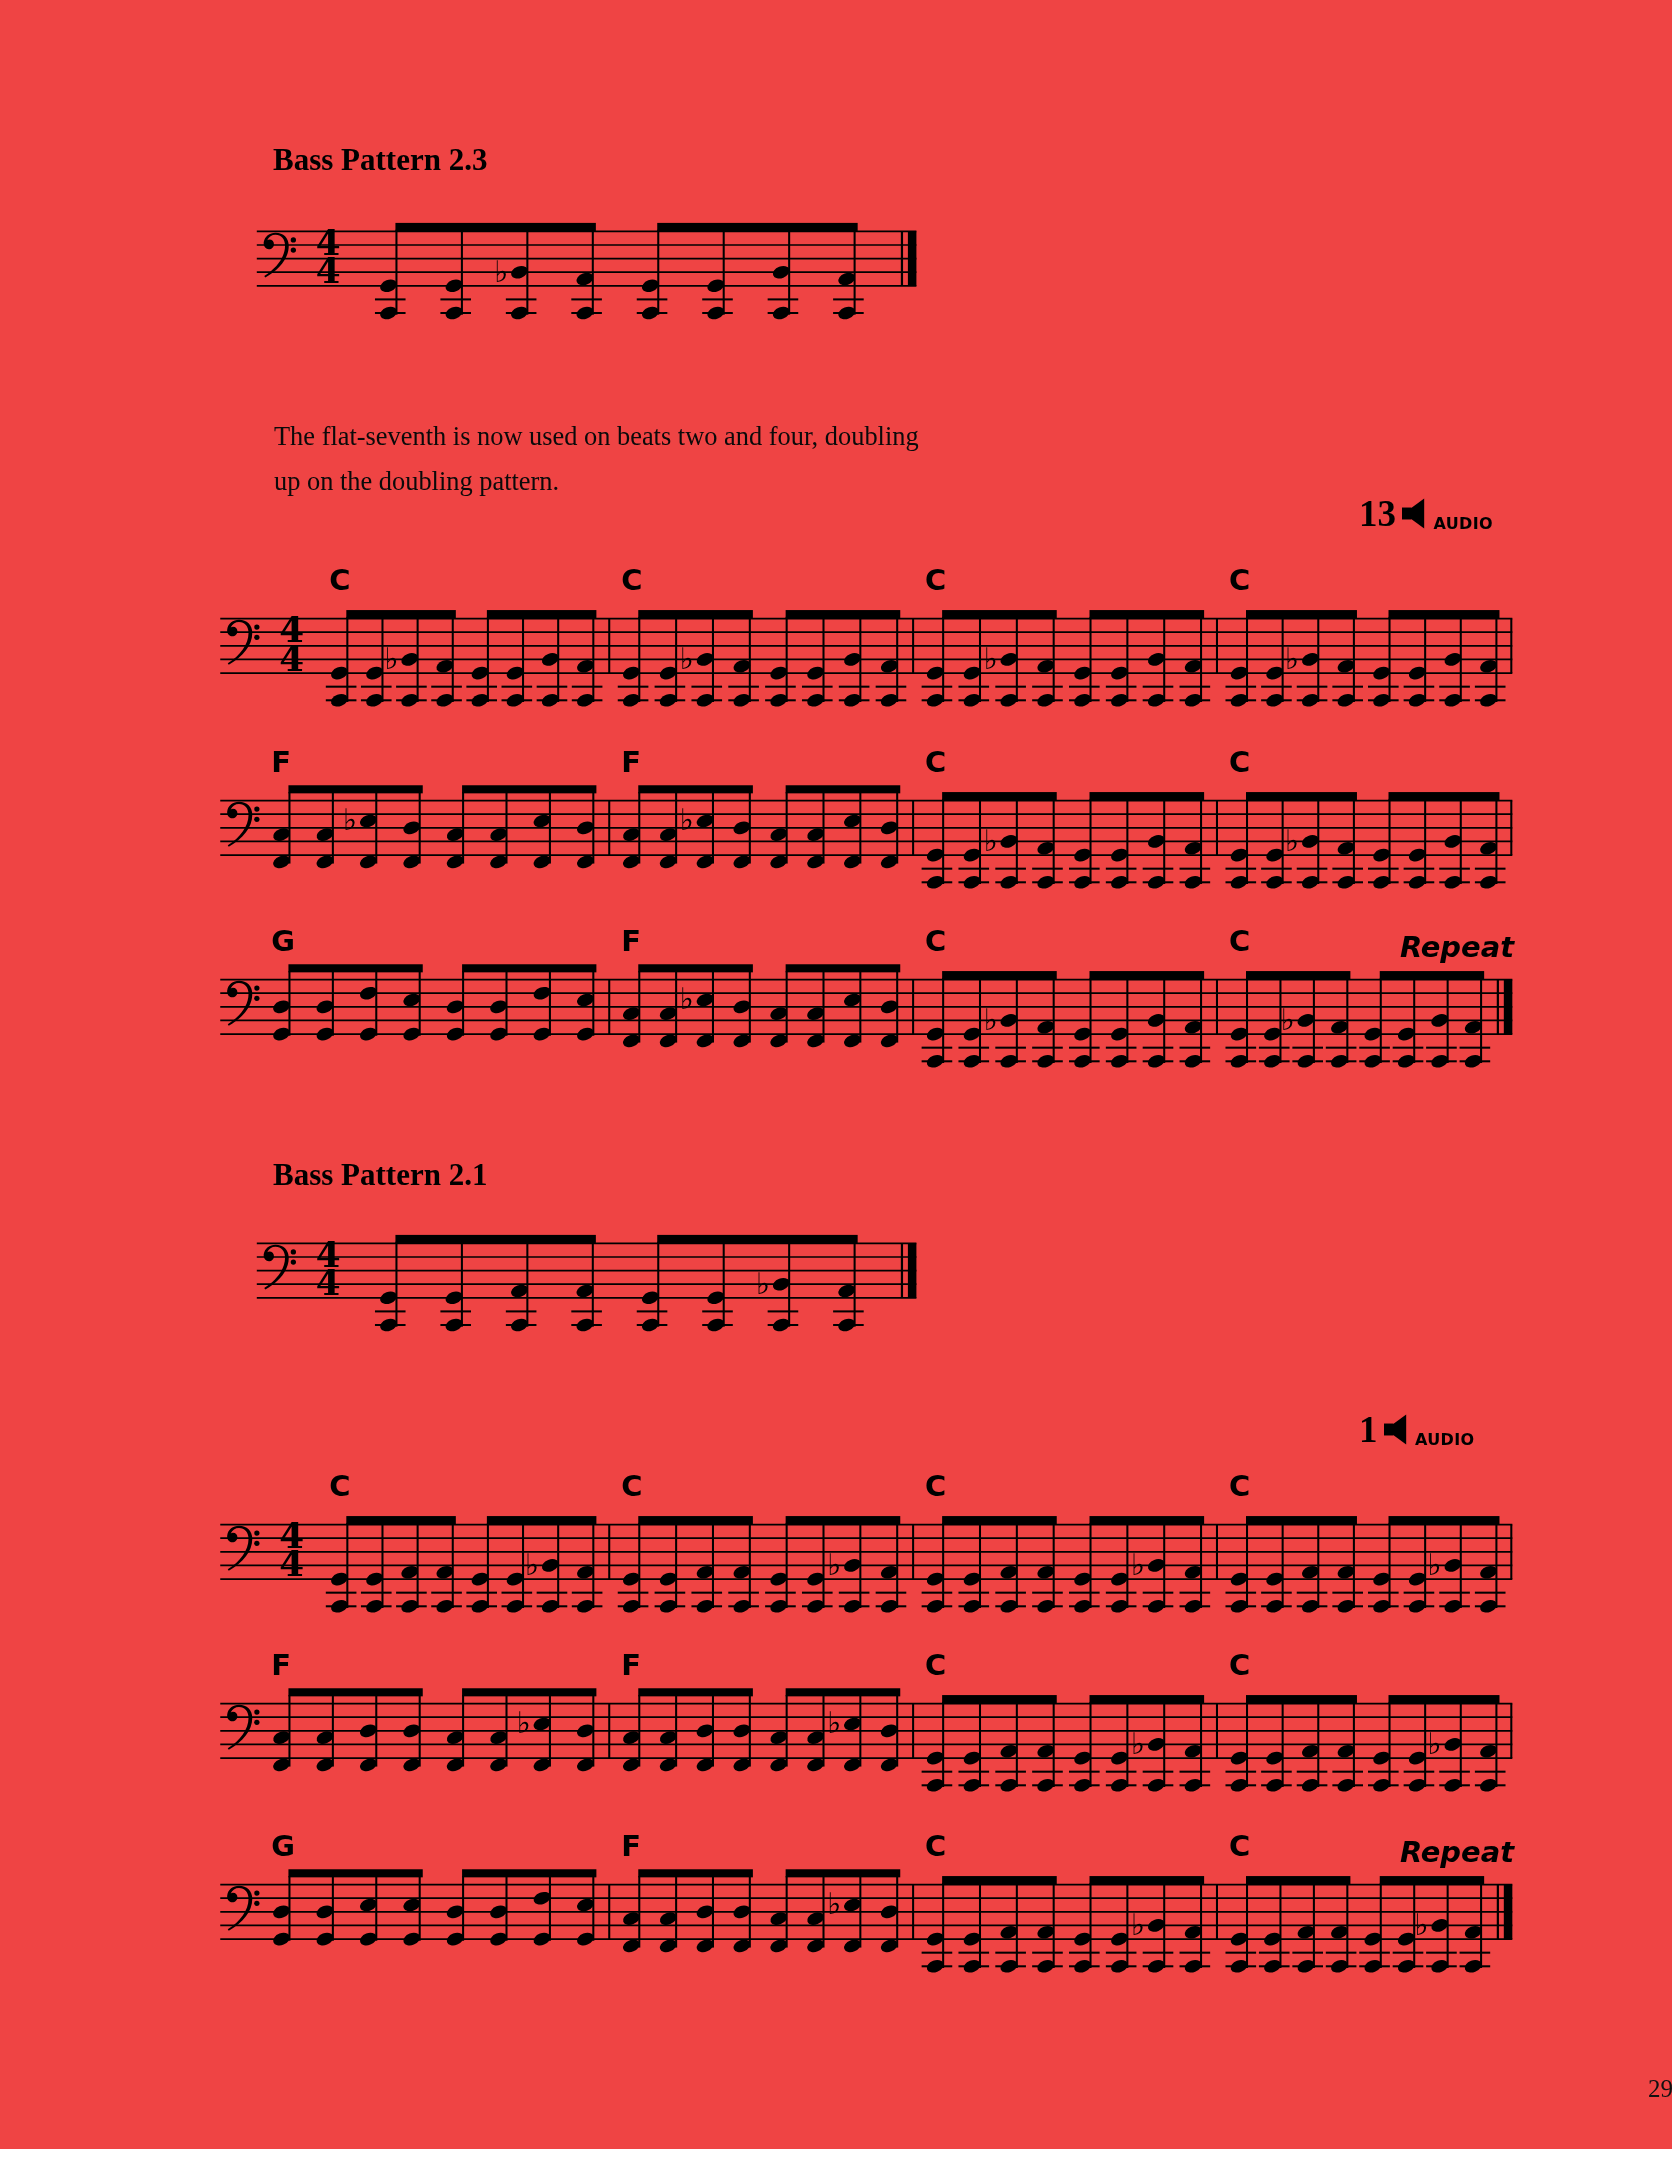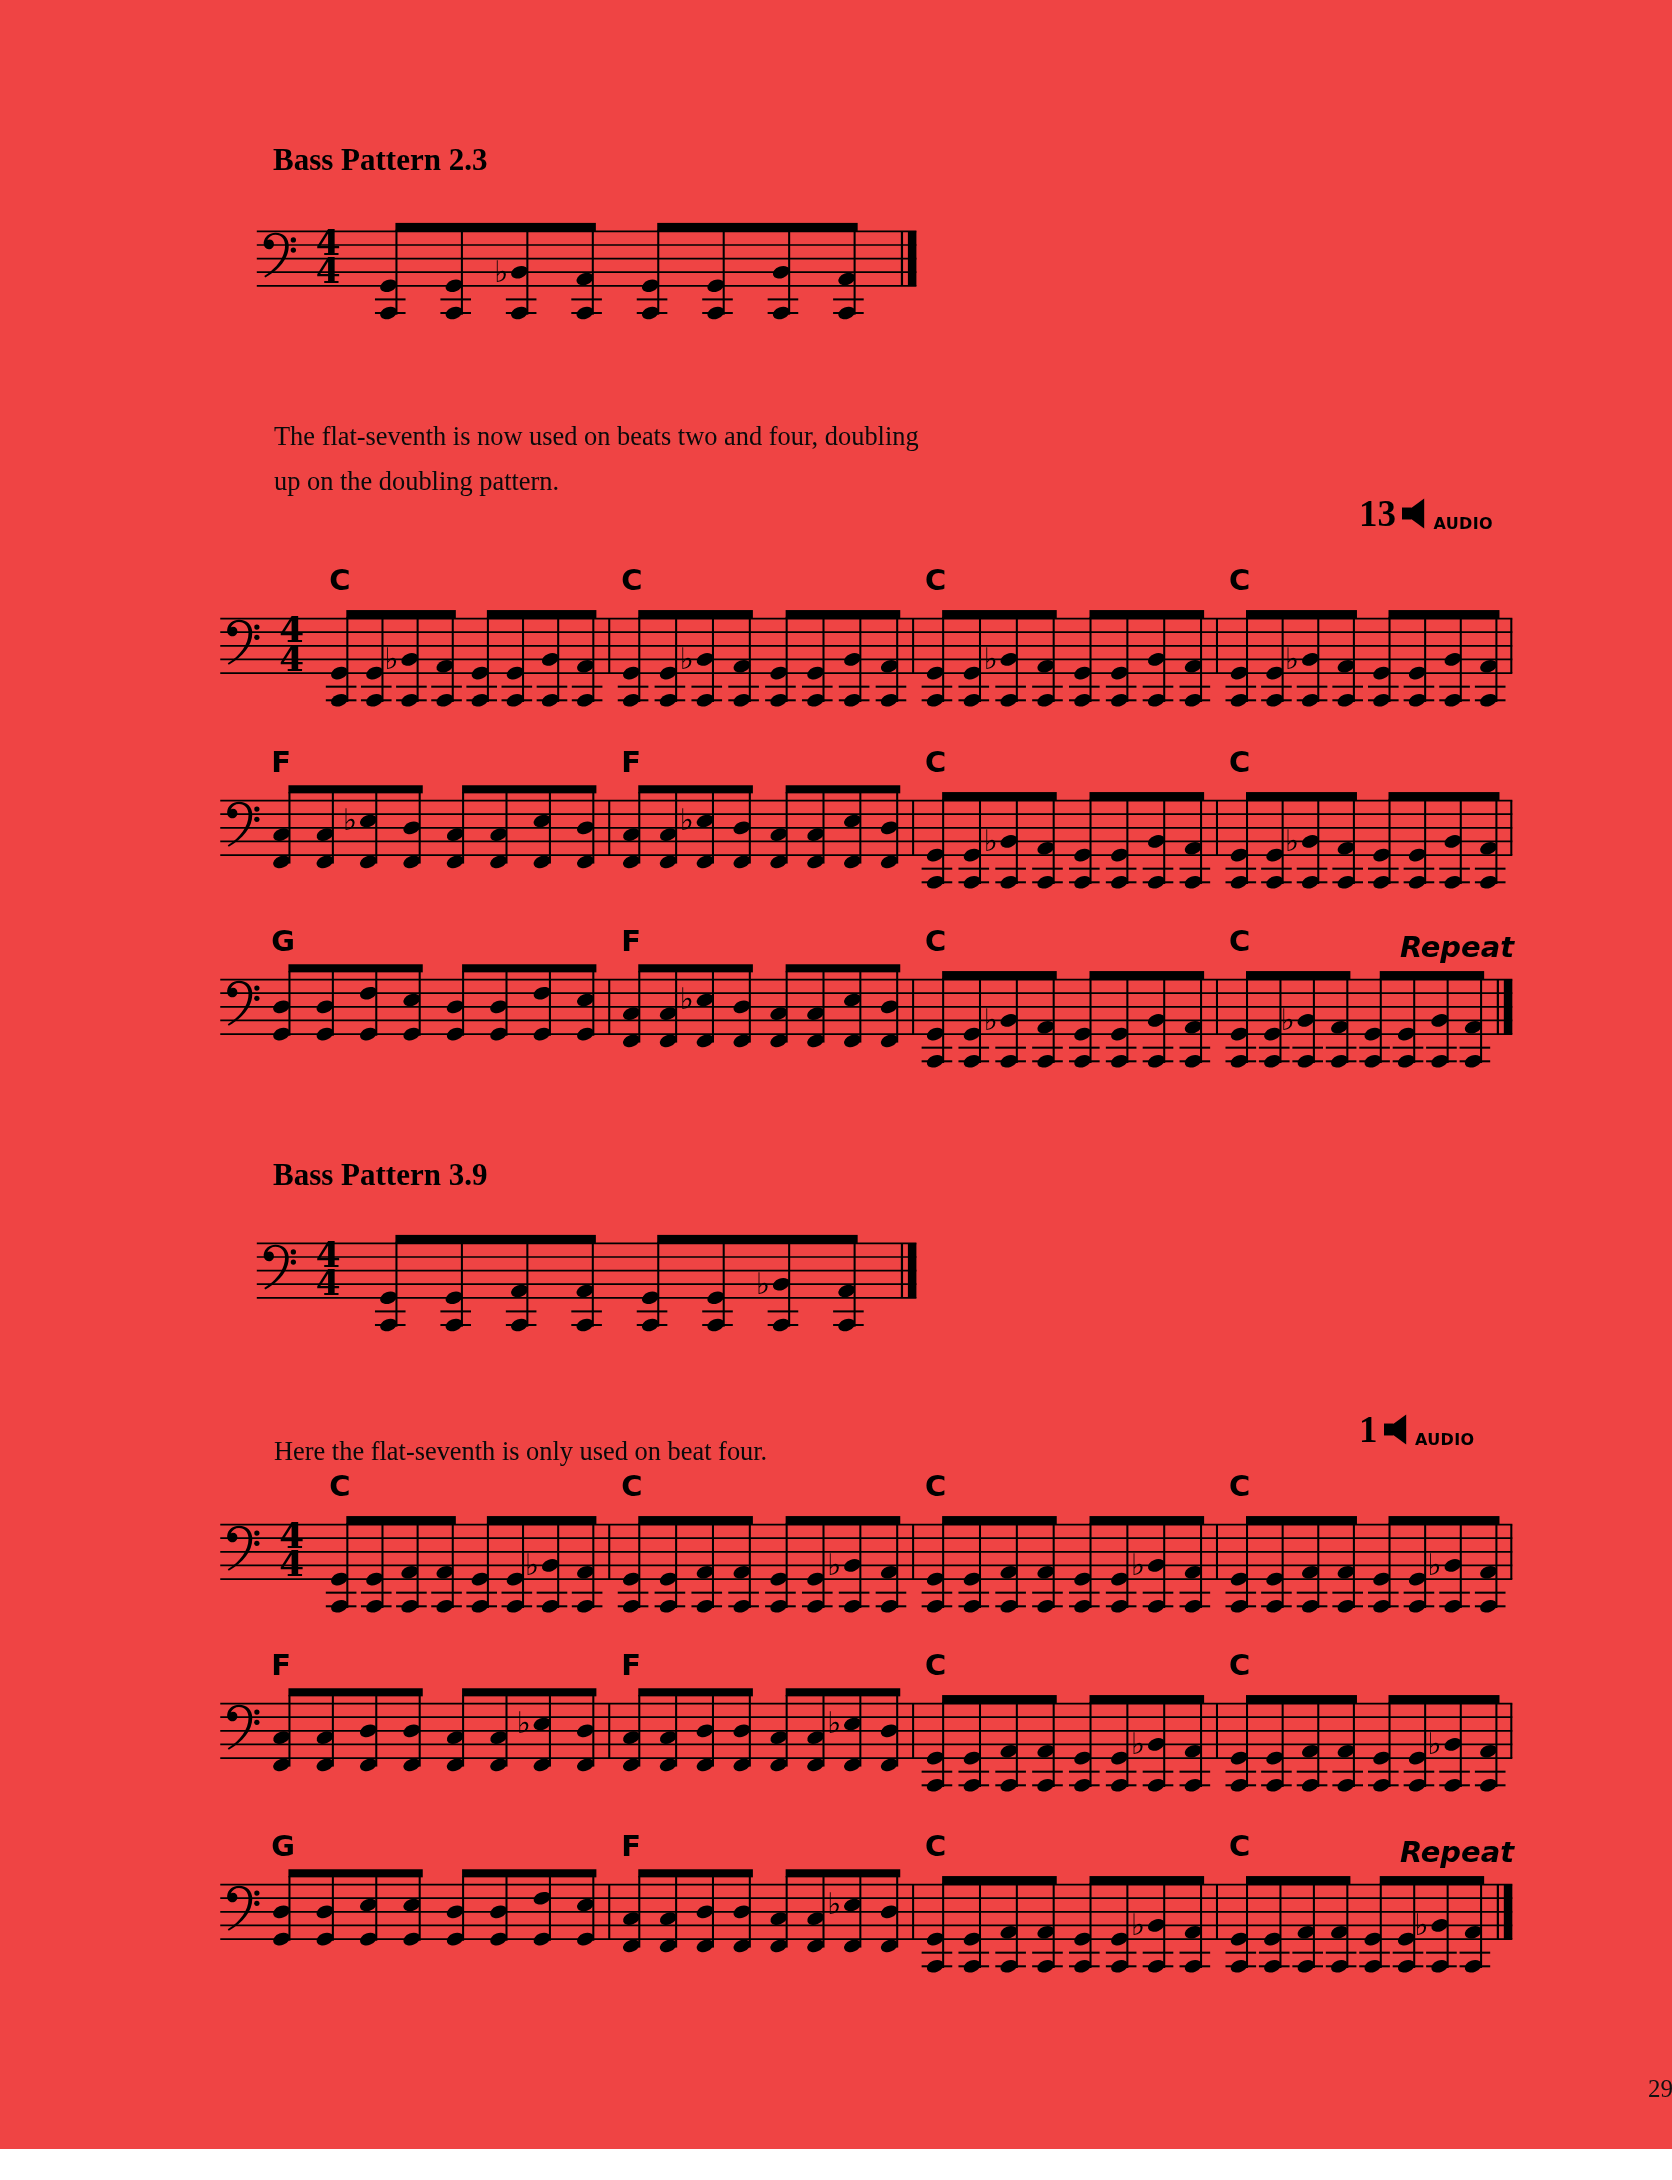--- a/index.html
+++ b/index.html
@@ -626,21 +626,21 @@
       <rect x="1738.1" y="68" width="2.4" height="100" fill="#000000"></rect>
       <line x1="1714" y1="150" x2="1750" y2="150" stroke="#000000" stroke-width="2.4"></line>
       <line x1="1714" y1="166" x2="1750" y2="166" stroke="#000000" stroke-width="2.4"></line>
       <ellipse cx="1730" cy="126" rx="10.2" ry="6.9" fill="#000000" transform="rotate(-21 1730 126)"></ellipse>
       <ellipse cx="1730" cy="166" rx="10.2" ry="6.9" fill="#000000" transform="rotate(-21 1730 166)"></ellipse>
       <line x1="1759" y1="70" x2="1759" y2="134" stroke="#000000" stroke-width="2.6"></line>
       <rect x="1766" y="70" width="10" height="64" fill="#000000"></rect>
       <text x="1778" y="44" text-anchor="end" fill="#000000" font-family="&quot;DejaVu Sans&quot;,&quot;Liberation Sans&quot;,sans-serif" font-size="34" font-style="italic" font-weight="600">Repeat</text>
     </svg>
 
-  <h2 class="abs heading" style="top:1158px">Bass Pattern 3.9</h2>
+  <h2 class="abs heading" style="top:1158px">Bass Pattern 2.1</h2>
 
   <svg class="music" style="top:1223px" width="1673" height="136" viewBox="0 0 1964 160">
       <line x1="300" y1="24" x2="1076" y2="24" stroke="#000000" stroke-width="2"></line>
       <line x1="300" y1="40" x2="1076" y2="40" stroke="#000000" stroke-width="2"></line>
       <line x1="300" y1="56" x2="1076" y2="56" stroke="#000000" stroke-width="2"></line>
       <line x1="300" y1="72" x2="1076" y2="72" stroke="#000000" stroke-width="2"></line>
       <line x1="300" y1="88" x2="1076" y2="88" stroke="#000000" stroke-width="2"></line>
       <path d="M15 .5C8 .5 2.2 5 1.2 11.6.5 16.2 3.2 19.9 7.2 19.9c3.4 0 6-2.6 6-5.9 0-3.1-2.3-5.4-5.3-5.4-1 0-1.9.3-2.6.8C7 5.4 10.7 3 15 3c6.8 0 11.2 5.1 11.2 12.8 0 13.6-9.8 26.4-24.4 35.6L3 53.2C20 43.6 30.6 30.4 30.6 16 30.6 6.6 24.4.5 15 .5Z" fill="#000000" transform="translate(307,25)"></path>
       <circle cx="343" cy="34" r="3.1" fill="#000000"></circle>
       <circle cx="343" cy="46" r="3.1" fill="#000000"></circle>
@@ -686,23 +686,20 @@
       <text x="887" y="83" fill="#000000" font-family="&quot;DejaVu Sans&quot;,&quot;Liberation Sans&quot;,sans-serif" font-size="35">♭</text>
       <rect x="1002.1" y="22" width="2.4" height="100" fill="#000000"></rect>
       <line x1="978" y1="104" x2="1014" y2="104" stroke="#000000" stroke-width="2.4"></line>
       <line x1="978" y1="120" x2="1014" y2="120" stroke="#000000" stroke-width="2.4"></line>
       <ellipse cx="994" cy="80" rx="10.2" ry="6.9" fill="#000000" transform="rotate(-21 994 80)"></ellipse>
       <ellipse cx="994" cy="120" rx="10.2" ry="6.9" fill="#000000" transform="rotate(-21 994 120)"></ellipse>
       <line x1="1059" y1="24" x2="1059" y2="88" stroke="#000000" stroke-width="2.6"></line>
       <rect x="1066" y="24" width="10" height="64" fill="#000000"></rect>
     </svg>
 
-  <div class="abs para" style="top:1412px">
-    <div>Here the flat-seventh is only used on beat four.</div>
-  </div>
 
   <div class="abs audio-badge" style="top:1407px">
     <span class="audio-num">1</span>
     <svg class="speaker" viewBox="0 0 30 36">
       <rect x="0" y="11" width="11" height="14"></rect>
       <polygon points="10,12 26,0.5 26,35.5 10,24"></polygon>
     </svg>
     <span class="audio-label">AUDIO</span>
   </div>
 

